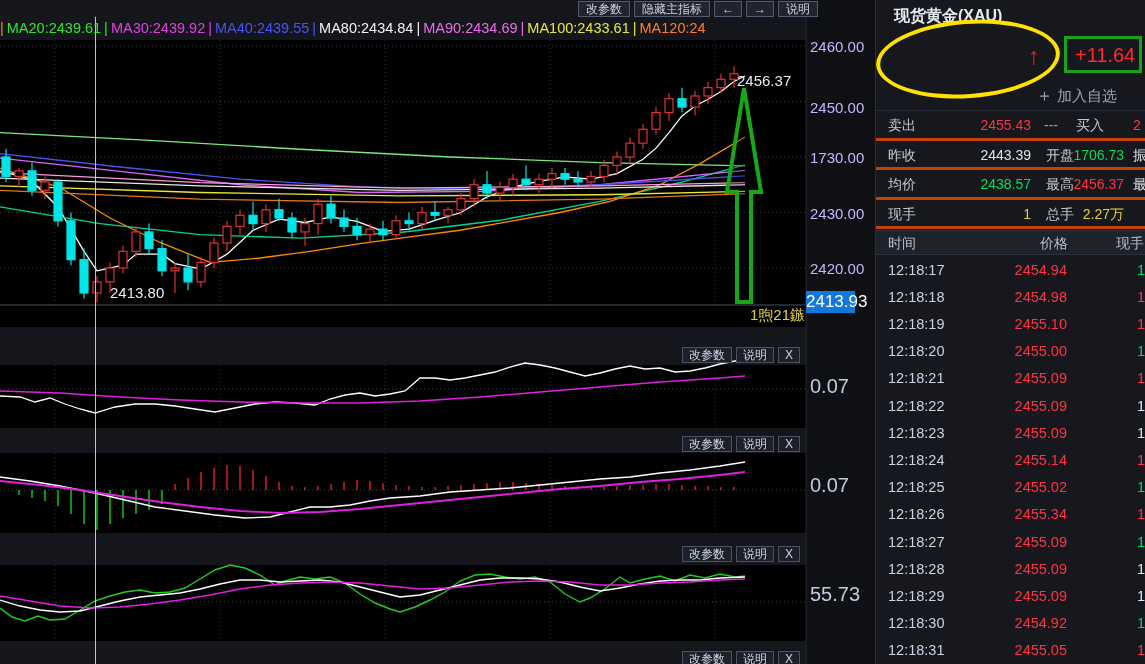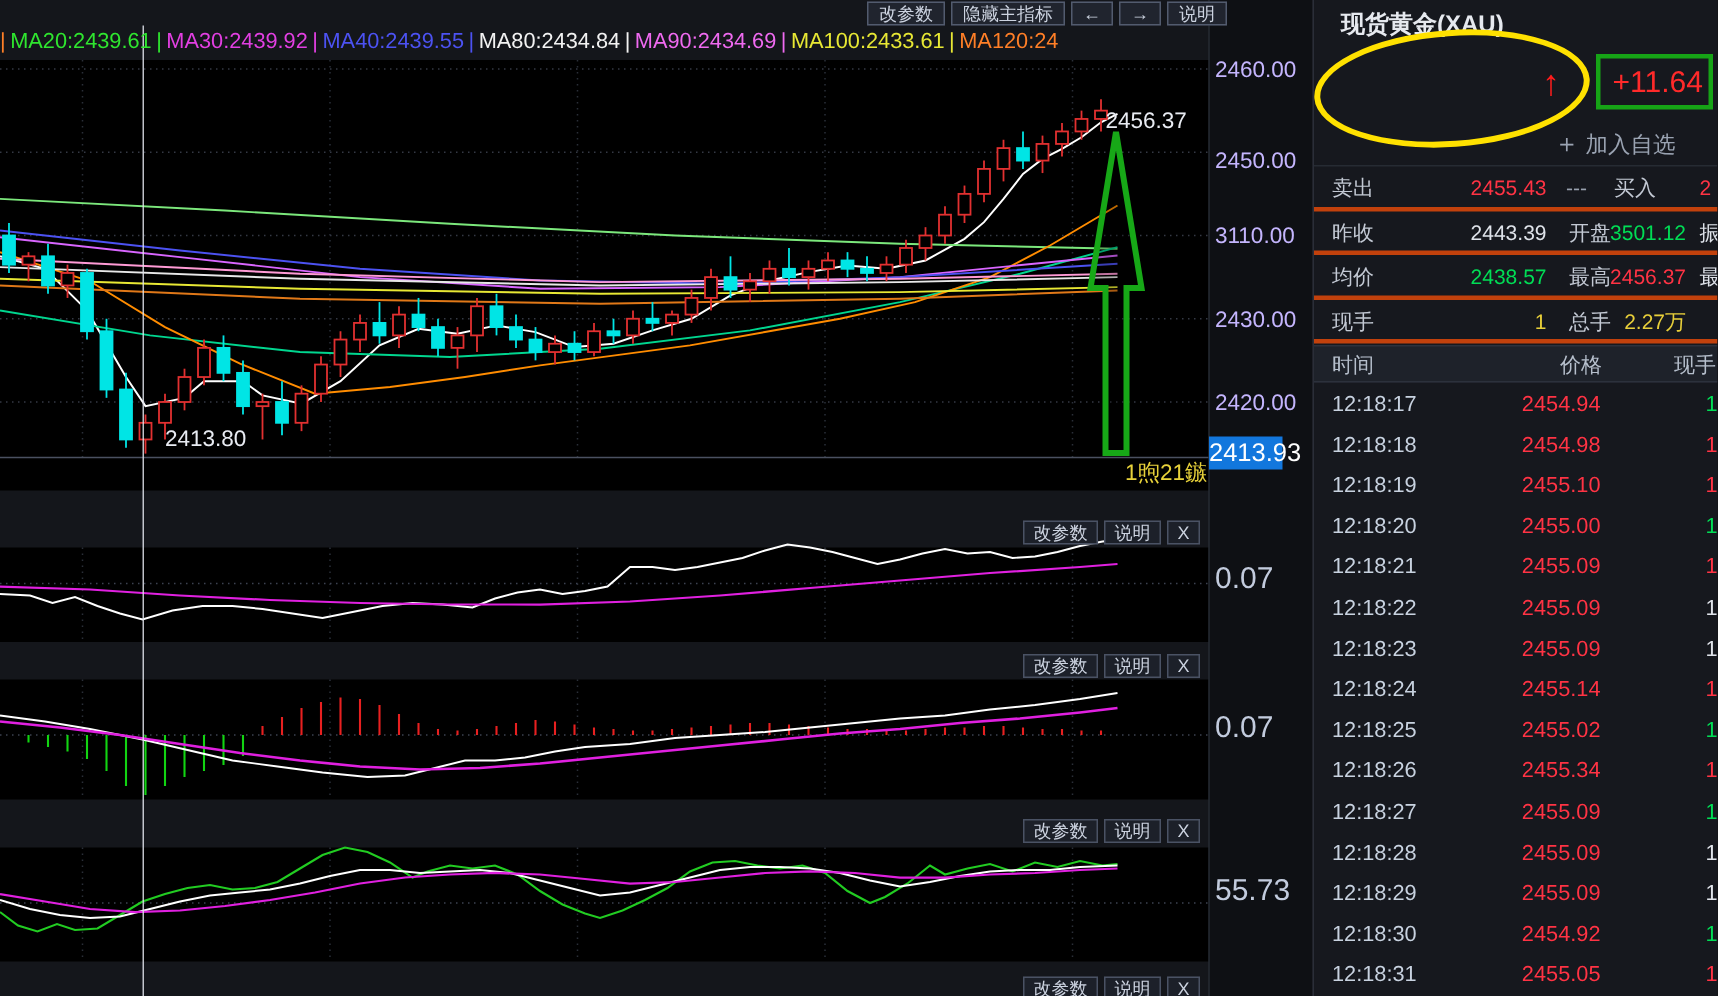--- a/index.html
+++ b/index.html
@@ -295,21 +295,21 @@
         <div class="tbtn">隐藏主指标</div>
         <div class="tbtn">←</div>
         <div class="tbtn">→</div>
         <div class="tbtn">说明</div>
       </div>
     <div id="ma-bar"><span style="color: rgb(255, 127, 39);">|</span><span style="color: rgb(47, 230, 47);">MA20:2439.61</span><span style="color: rgb(47, 230, 47);">|</span><span style="color: rgb(226, 63, 226);">MA30:2439.92</span><span style="color: rgb(226, 63, 226);">|</span><span style="color: rgb(76, 82, 242);">MA40:2439.55</span><span style="color: rgb(76, 82, 242);">|</span><span style="color: rgb(242, 242, 242);">MA80:2434.84</span><span style="color: rgb(242, 242, 242);">|</span><span style="color: rgb(239, 106, 240);">MA90:2434.69</span><span style="color: rgb(239, 106, 240);">|</span><span style="color: rgb(232, 232, 52);">MA100:2433.61</span><span style="color: rgb(232, 232, 52);">|</span><span style="color: rgb(255, 127, 39);">MA120:24</span></div>
 
     <div id="axis-ticks">
         <div class="axis-tick" style="top: 38px;">2460.00</div>
         <div class="axis-tick" style="top: 99px;">2450.00</div>
-        <div class="axis-tick" style="top: 149px;">3110.00</div>
+        <div class="axis-tick" style="top: 149px;">1730.00</div>
         <div class="axis-tick" style="top: 204.5px;">2430.00</div>
         <div class="axis-tick" style="top: 260px;">2420.00</div>
       </div>
     <div id="price-tag">2413.93</div>
     <div id="high-label">2456.37</div>
     <div id="low-label">2413.80</div>
     <div id="countdown">1煦21鏃</div>
 
     <div class="sub-value" style="top:375px">0.07</div>
     <div class="sub-value" style="top:474px">0.07</div>
@@ -350,21 +350,21 @@
           <span class="q-val c-red" style="left:70px;width:85px">2455.43</span>
           <span class="q-lab c-gray" style="left:168px">---</span>
           <span class="q-lab" style="left:200px">买入</span>
           <span class="q-val c-red" style="left:190px;width:58px"></span>
           <span class="q-lab c-red" style="left:257px">2</span>
         </div>
         <div class="q-row">
           <span class="q-lab" style="left:12px">昨收</span>
           <span class="q-val c-white" style="left:70px;width:85px">2443.39</span>
           <span class="q-lab" style="left:170px">开盘</span>
-          <span class="q-val c-green" style="left:190px;width:58px">3501.12</span>
+          <span class="q-val c-green" style="left:190px;width:58px">1706.73</span>
           <span class="q-lab c-white" style="left:257px">振</span>
         </div>
         <div class="q-row">
           <span class="q-lab" style="left:12px">均价</span>
           <span class="q-val c-green" style="left:70px;width:85px">2438.57</span>
           <span class="q-lab" style="left:170px">最高</span>
           <span class="q-val c-red" style="left:190px;width:58px">2456.37</span>
           <span class="q-lab c-white" style="left:257px">最</span>
         </div>
         <div class="q-row">

